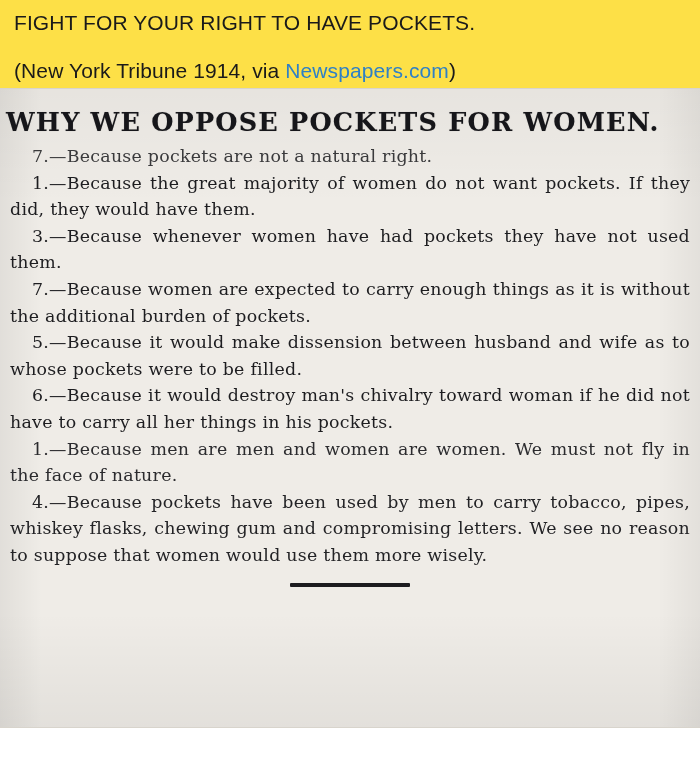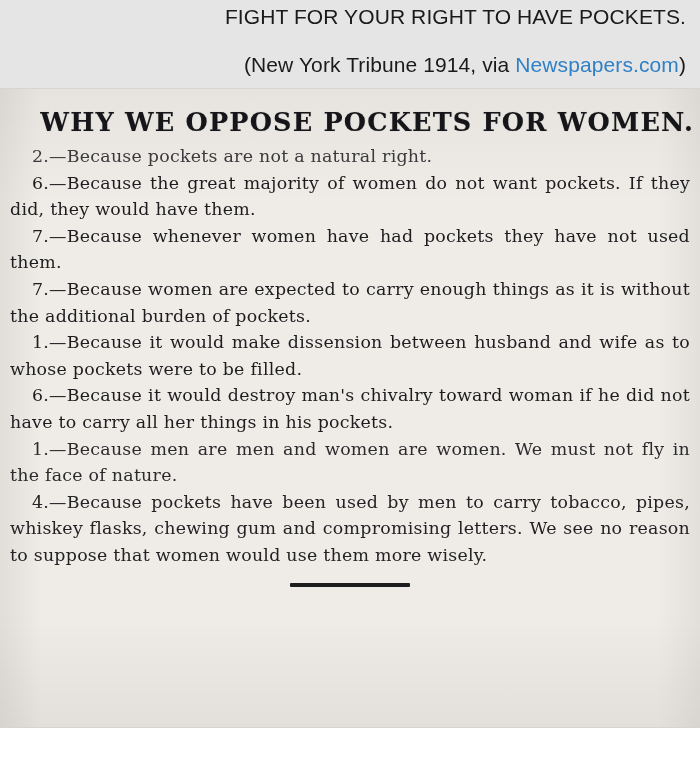--- a/index.html
+++ b/index.html
@@ -15,24 +15,23 @@
   }
   .page {
     width: 700px;
     height: 761px;
     position: relative;
     background: #ffffff;
   }
 
   
   .caption {
-    padding: 2px 14px 10px 14px;
-    background: #e5e5e5;
+    padding: 8px 14px 10px 14px;
+    background: #fde047;
     box-sizing: border-box;
-    text-align: right;
   }
   .caption-line {
     font-family: "Liberation Sans", sans-serif;
     font-size: 21px;
     line-height: 30px;
     color: #1a1a1a;
     letter-spacing: 0.1px;
     white-space: nowrap;
   }
   .caption-line.second {
@@ -62,21 +61,21 @@
   }
   .clip-inner {
     padding: 12px 6px 0 6px;
   }
   .headline {
     font-family: "DejaVu Serif", serif;
     font-weight: 700;
     font-size: 25.5px;
     letter-spacing: 1.2px;
     color: #16161a;
-    text-align: right;
+    text-align: left;
     white-space: nowrap;
     margin: 6px 0 6px 0;
     text-shadow: 0 0 1px rgba(0,0,0,0.25);
   }
   .body-text {
     font-family: "DejaVu Serif", serif;
     font-size: 17.4px;
     line-height: 26.6px;
     color: #1d1d20;
     text-align: justify;
@@ -117,25 +116,25 @@
 
   <div class="caption">
     <div class="caption-line">FIGHT FOR YOUR RIGHT TO HAVE POCKETS.</div>
     <div class="caption-line second"><span>(New York Tribune 1914, via </span><a class="caption-link" href="#">Newspapers.com</a><span>)</span></div>
   </div>
 
   <div class="clipping">
     <div class="clip-inner">
       <div class="headline">WHY WE OPPOSE POCKETS FOR WOMEN.</div>
       <div class="body-text">
-        <p>2.—Because pockets are not a natural right.</p>
-        <p>6.—Because the great majority of women do not want pockets. If they did, they would have them.</p>
-        <p>7.—Because whenever women have had pockets they have not used them.</p>
+        <p>7.—Because pockets are not a natural right.</p>
+        <p>1.—Because the great majority of women do not want pockets. If they did, they would have them.</p>
+        <p>3.—Because whenever women have had pockets they have not used them.</p>
         <p>7.—Because women are expected to carry enough things as it is without the additional burden of pockets.</p>
-        <p>1.—Because it would make dissension between husband and wife as to whose pockets were to be filled.</p>
+        <p>5.—Because it would make dissension between husband and wife as to whose pockets were to be filled.</p>
         <p>6.—Because it would destroy man's chivalry toward woman if he did not have to carry all her things in his pockets.</p>
         <p>1.—Because men are men and women are women. We must not fly in the face of nature.</p>
         <p>4.—Because pockets have been used by men to carry tobacco, pipes, whiskey flasks, chewing gum and compromising letters. We see no reason to suppose that women would use them more wisely.</p>
       </div>
       <div class="rule"></div>
     </div>
   </div>
 
   <div class="footer-space"></div>
 

